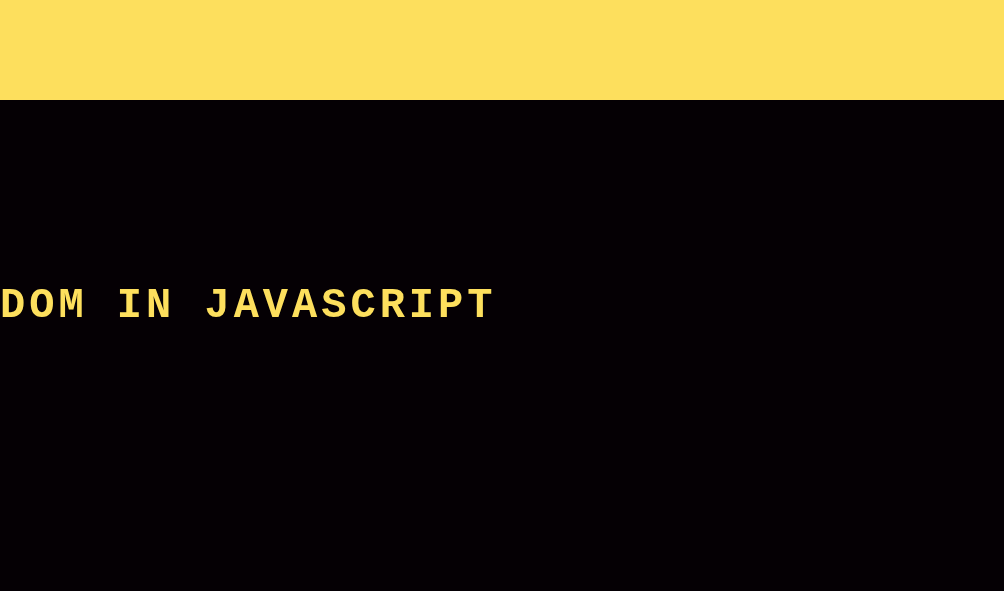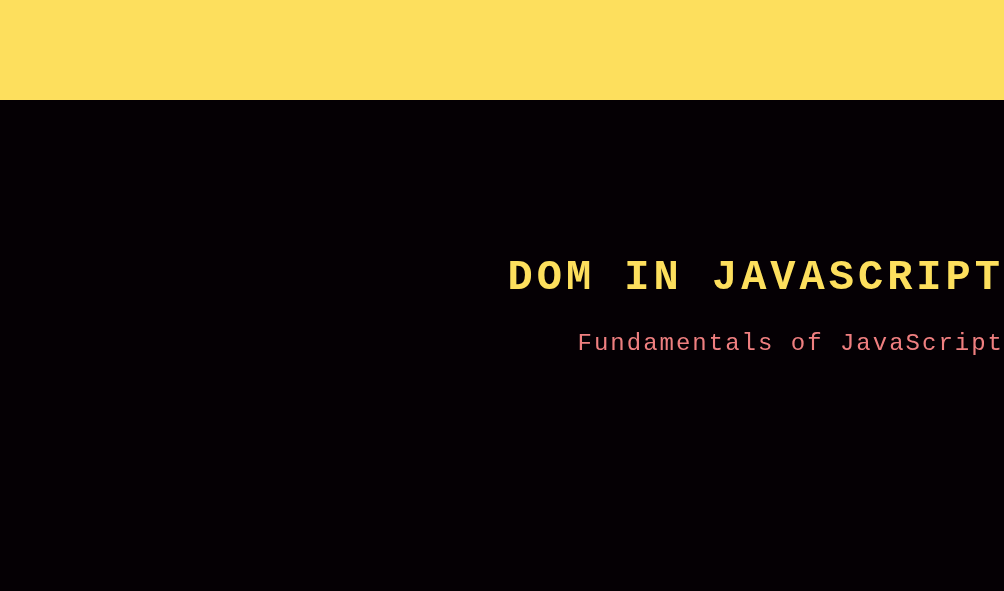--- a/index.html
+++ b/index.html
@@ -17,21 +17,21 @@
     .top-bar {
       width: 100%;
       height: 100px;
       background: #fddf5d;
     }
     .content {
       width: 100%;
       height: 491px;
       display: flex;
       flex-direction: column;
-      align-items: flex-end;
+      align-items: flex-start;
       justify-content: center;
       padding-bottom: 80px;
     }
     .title {
       color: #fddf5d;
       font-size: 42px;
       font-weight: bold;
       letter-spacing: 4px;
       font-family: 'Courier New', Courier, monospace;
       text-transform: uppercase;
@@ -43,14 +43,13 @@
       font-family: 'Courier New', Courier, monospace;
       margin-top: 28px;
     }
   </style>
 </head>
 <body>
 
 <div class="top-bar"></div>
 <div class="content">
   <h1 class="title">DOM IN JAVASCRIPT</h1>
-  <p class="subtitle">Fundamentals of JavaScript</p>
 </div>
 
 </body></html>

